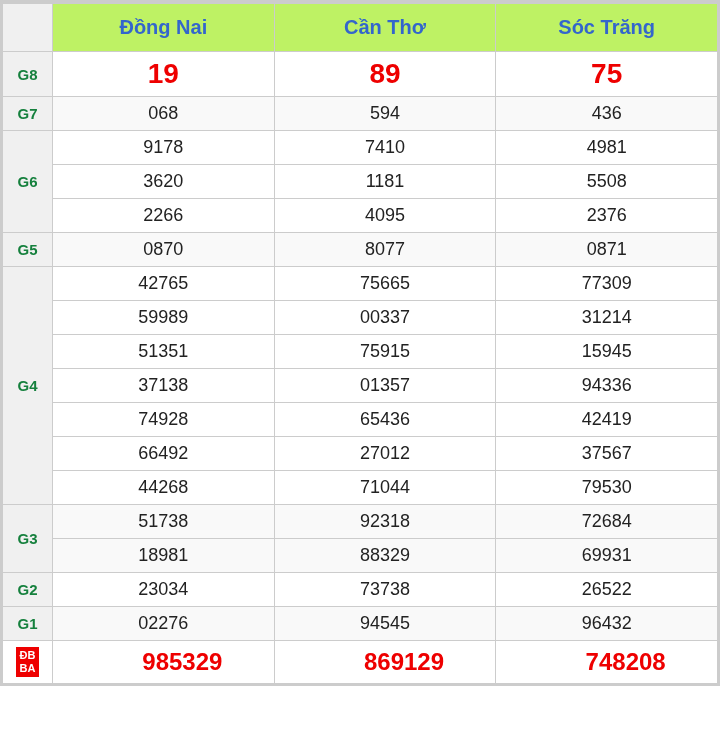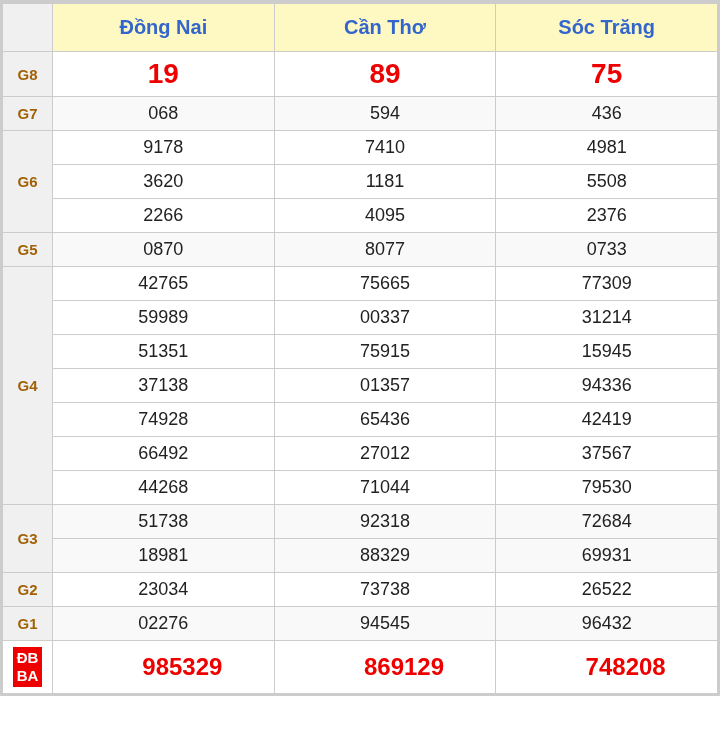--- a/index.html
+++ b/index.html
@@ -19,30 +19,30 @@
     table {
       width: 100%;
       border-collapse: collapse;
     }
     th, td {
       border: 1px solid #ccc;
       text-align: center;
       padding: 6px 4px;
     }
     thead th {
-      background: #fef9c3;
+      background: #bef264;
       color: #3366cc;
       font-size: 20px;
       font-weight: bold;
       padding: 12px 4px;
       border-top: 2px solid #ccc;
     }
     .row-label {
       background: #f0f0f0;
-      color: #a16207;
+      color: #15803d;
       font-size: 15px;
       font-weight: bold;
       width: 50px;
     }
     .num-cell {
       font-size: 18px;
       font-weight: normal;
       color: #222;
     }
     .prize-g8 .num-cell {
@@ -62,21 +62,21 @@
     .bg-light {
       background: #f9f9f9;
     }
     .bg-white {
       background: #fff;
     }
     .corner-badge {
       display: inline-block;
       background: #e00;
       color: #fff;
-      font-size: 15px;
+      font-size: 11px;
       font-weight: bold;
       padding: 2px 4px;
       line-height: 1.2;
     }
     .db-label-cell {
       background: #f0f0f0;
       vertical-align: middle;
     }
   </style>
 </head>
@@ -122,21 +122,21 @@
       <tr class="bg-white">
         <td class="num-cell">2266</td>
         <td class="num-cell">4095</td>
         <td class="num-cell">2376</td>
       </tr>
 
       <tr class="bg-light">
         <td class="row-label">G5</td>
         <td class="num-cell">0870</td>
         <td class="num-cell">8077</td>
-        <td class="num-cell">0733</td>
+        <td class="num-cell">0871</td>
       </tr>
 
       <tr class="bg-white">
         <td class="row-label" rowspan="7">G4</td>
         <td class="num-cell">42765</td>
         <td class="num-cell">75665</td>
         <td class="num-cell">77309</td>
       </tr>
       <tr class="bg-white">
         <td class="num-cell">59989</td>

